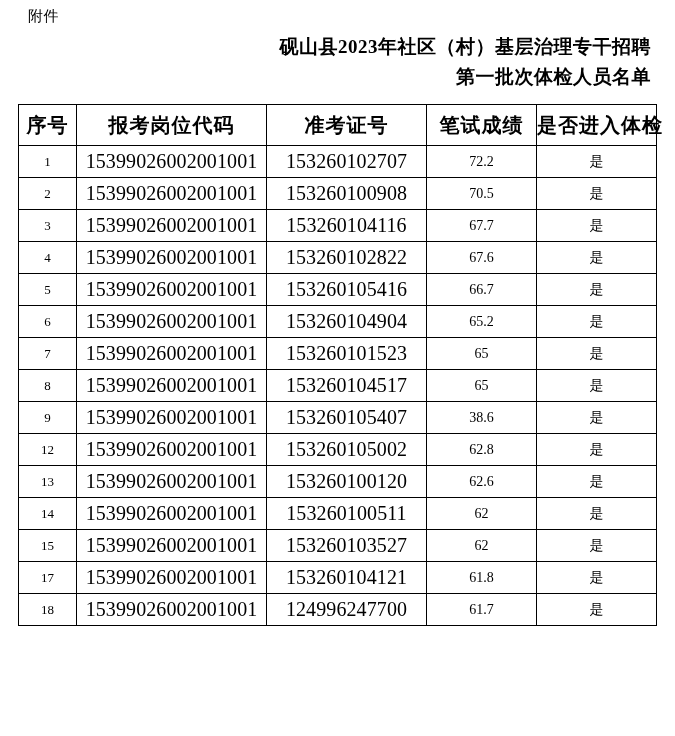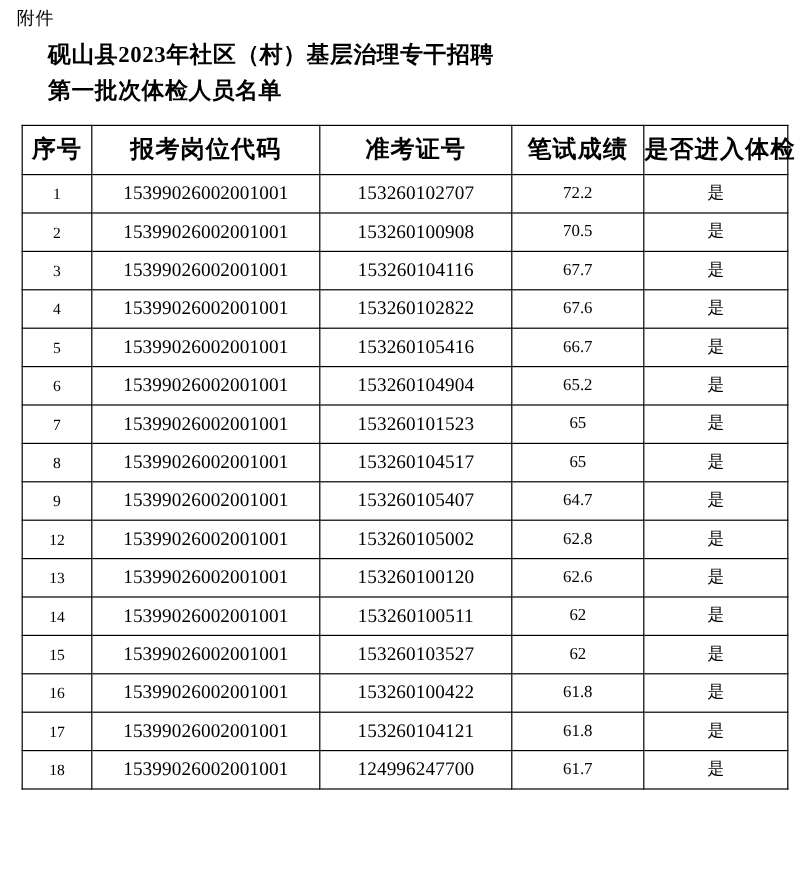--- a/index.html
+++ b/index.html
@@ -15,30 +15,30 @@
     overflow: hidden;
   }
   .page {
     position: relative;
     width: 675px;
     height: 736px;
     box-sizing: border-box;
   }
   .attachment-label {
     position: absolute;
-    left: 14px;
+    left: 28px;
     top: 6px;
     font-size: 15px;
     line-height: 20px;
     letter-spacing: 0.5px;
   }
   .doc-title {
     margin: 0;
-    padding: 32px 40px 0 40px;
-    text-align: left;
+    padding: 32px 24px 0 40px;
+    text-align: right;
     font-size: 19px;
     font-weight: bold;
     line-height: 30px;
     letter-spacing: 0.5px;
   }
   .doc-title .line {
     display: block;
     white-space: nowrap;
   }
   table.roster {
@@ -63,21 +63,21 @@
     font-size: 20px;
     height: 40px;
     line-height: 40px;
     letter-spacing: 1px;
   }
   table.roster td.idx {
     font-size: 13px;
   }
   table.roster td.code,
   table.roster td.ticket {
-    font-size: 16px;
+    font-size: 20px;
     letter-spacing: 0.1px;
   }
   table.roster td.score {
     font-size: 14px;
   }
   table.roster td.pass {
     font-size: 14px;
   }
   col.c-idx { width: 58px; }
   col.c-code { width: 190px; }
@@ -168,21 +168,21 @@
           <td class="idx">8</td>
           <td class="code">15399026002001001</td>
           <td class="ticket">153260104517</td>
           <td class="score">65</td>
           <td class="pass">是</td>
         </tr>
         <tr>
           <td class="idx">9</td>
           <td class="code">15399026002001001</td>
           <td class="ticket">153260105407</td>
-          <td class="score">64.7</td>
+          <td class="score">38.6</td>
           <td class="pass">是</td>
         </tr>
         <tr>
           <td class="idx">12</td>
           <td class="code">15399026002001001</td>
           <td class="ticket">153260105002</td>
           <td class="score">62.8</td>
           <td class="pass">是</td>
         </tr>
         <tr>
@@ -200,27 +200,20 @@
           <td class="pass">是</td>
         </tr>
         <tr>
           <td class="idx">15</td>
           <td class="code">15399026002001001</td>
           <td class="ticket">153260103527</td>
           <td class="score">62</td>
           <td class="pass">是</td>
         </tr>
         <tr>
-          <td class="idx">16</td>
-          <td class="code">15399026002001001</td>
-          <td class="ticket">153260100422</td>
-          <td class="score">61.8</td>
-          <td class="pass">是</td>
-        </tr>
-        <tr>
           <td class="idx">17</td>
           <td class="code">15399026002001001</td>
           <td class="ticket">153260104121</td>
           <td class="score">61.8</td>
           <td class="pass">是</td>
         </tr>
         <tr>
           <td class="idx">18</td>
           <td class="code">15399026002001001</td>
           <td class="ticket">124996247700</td>

